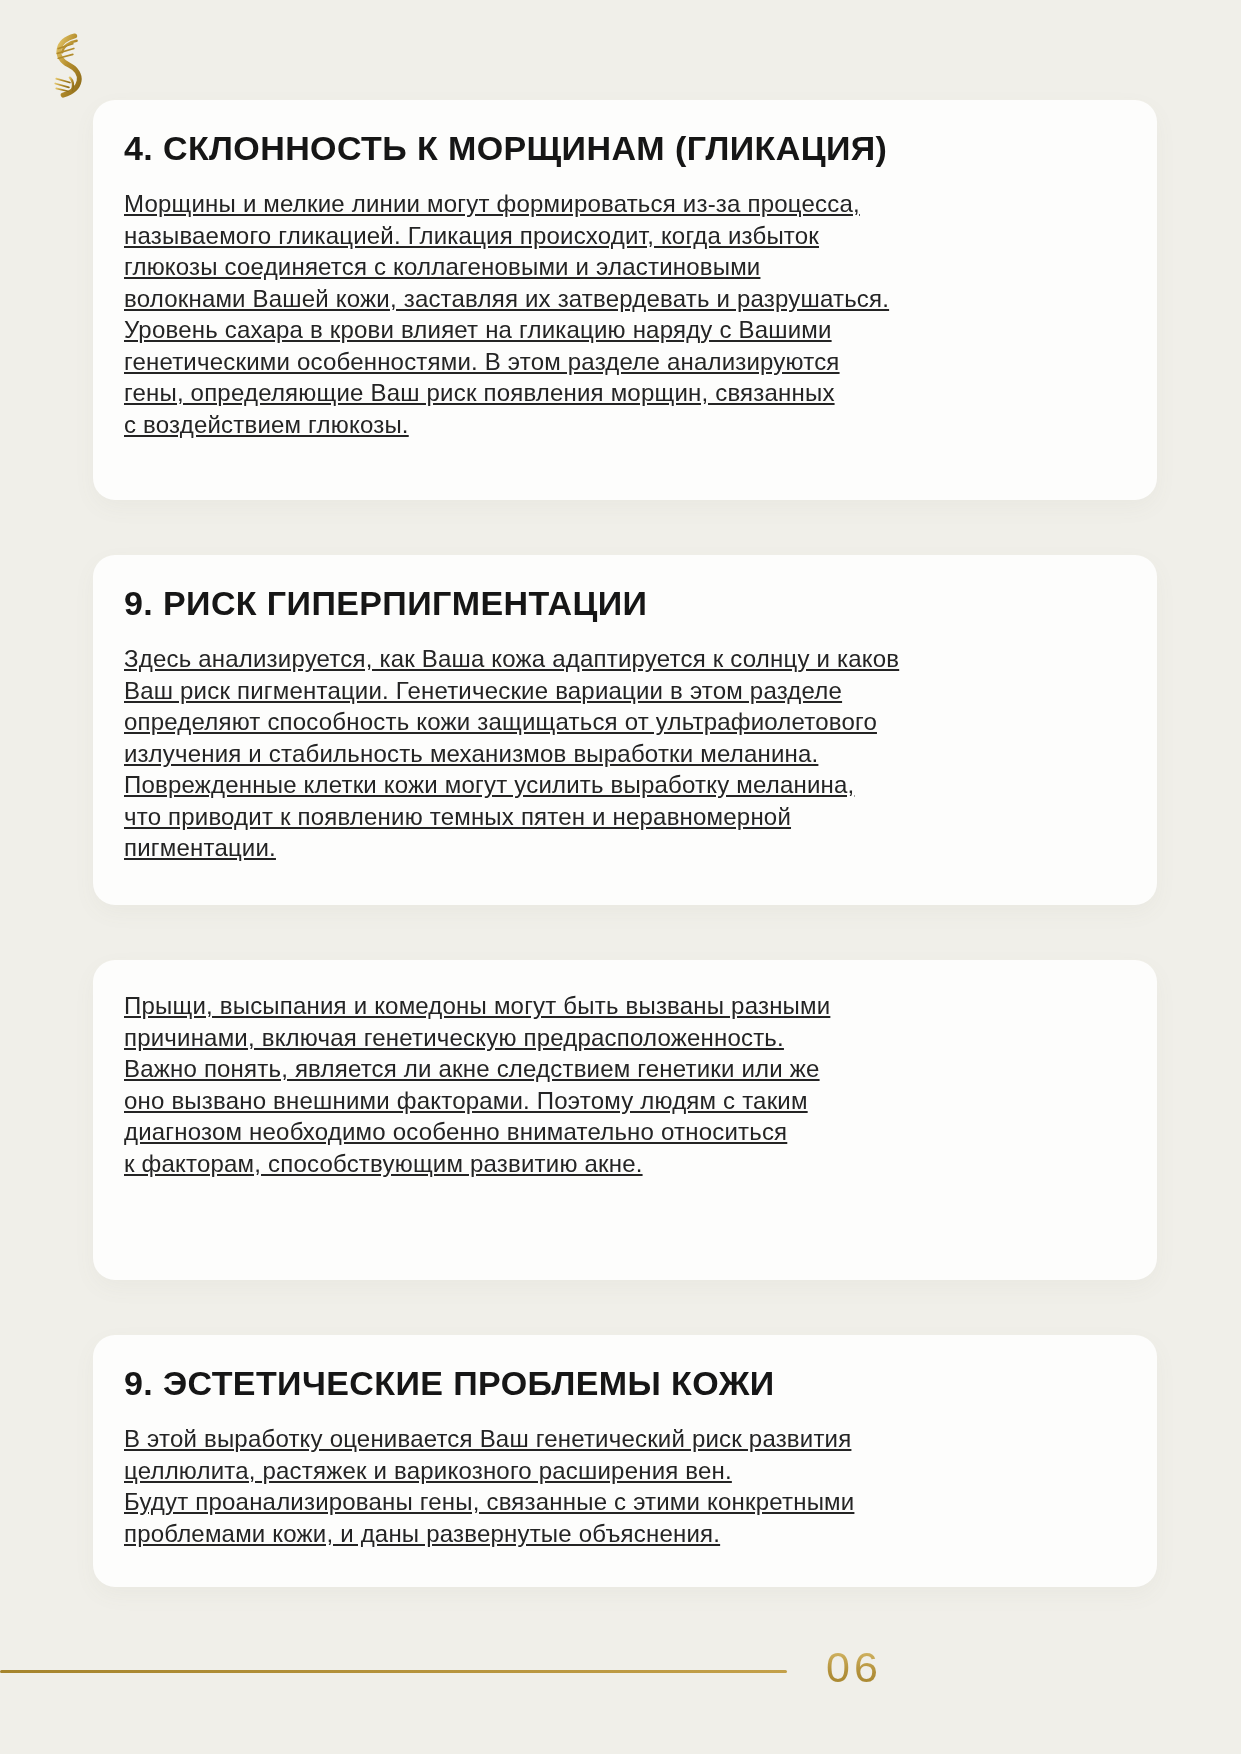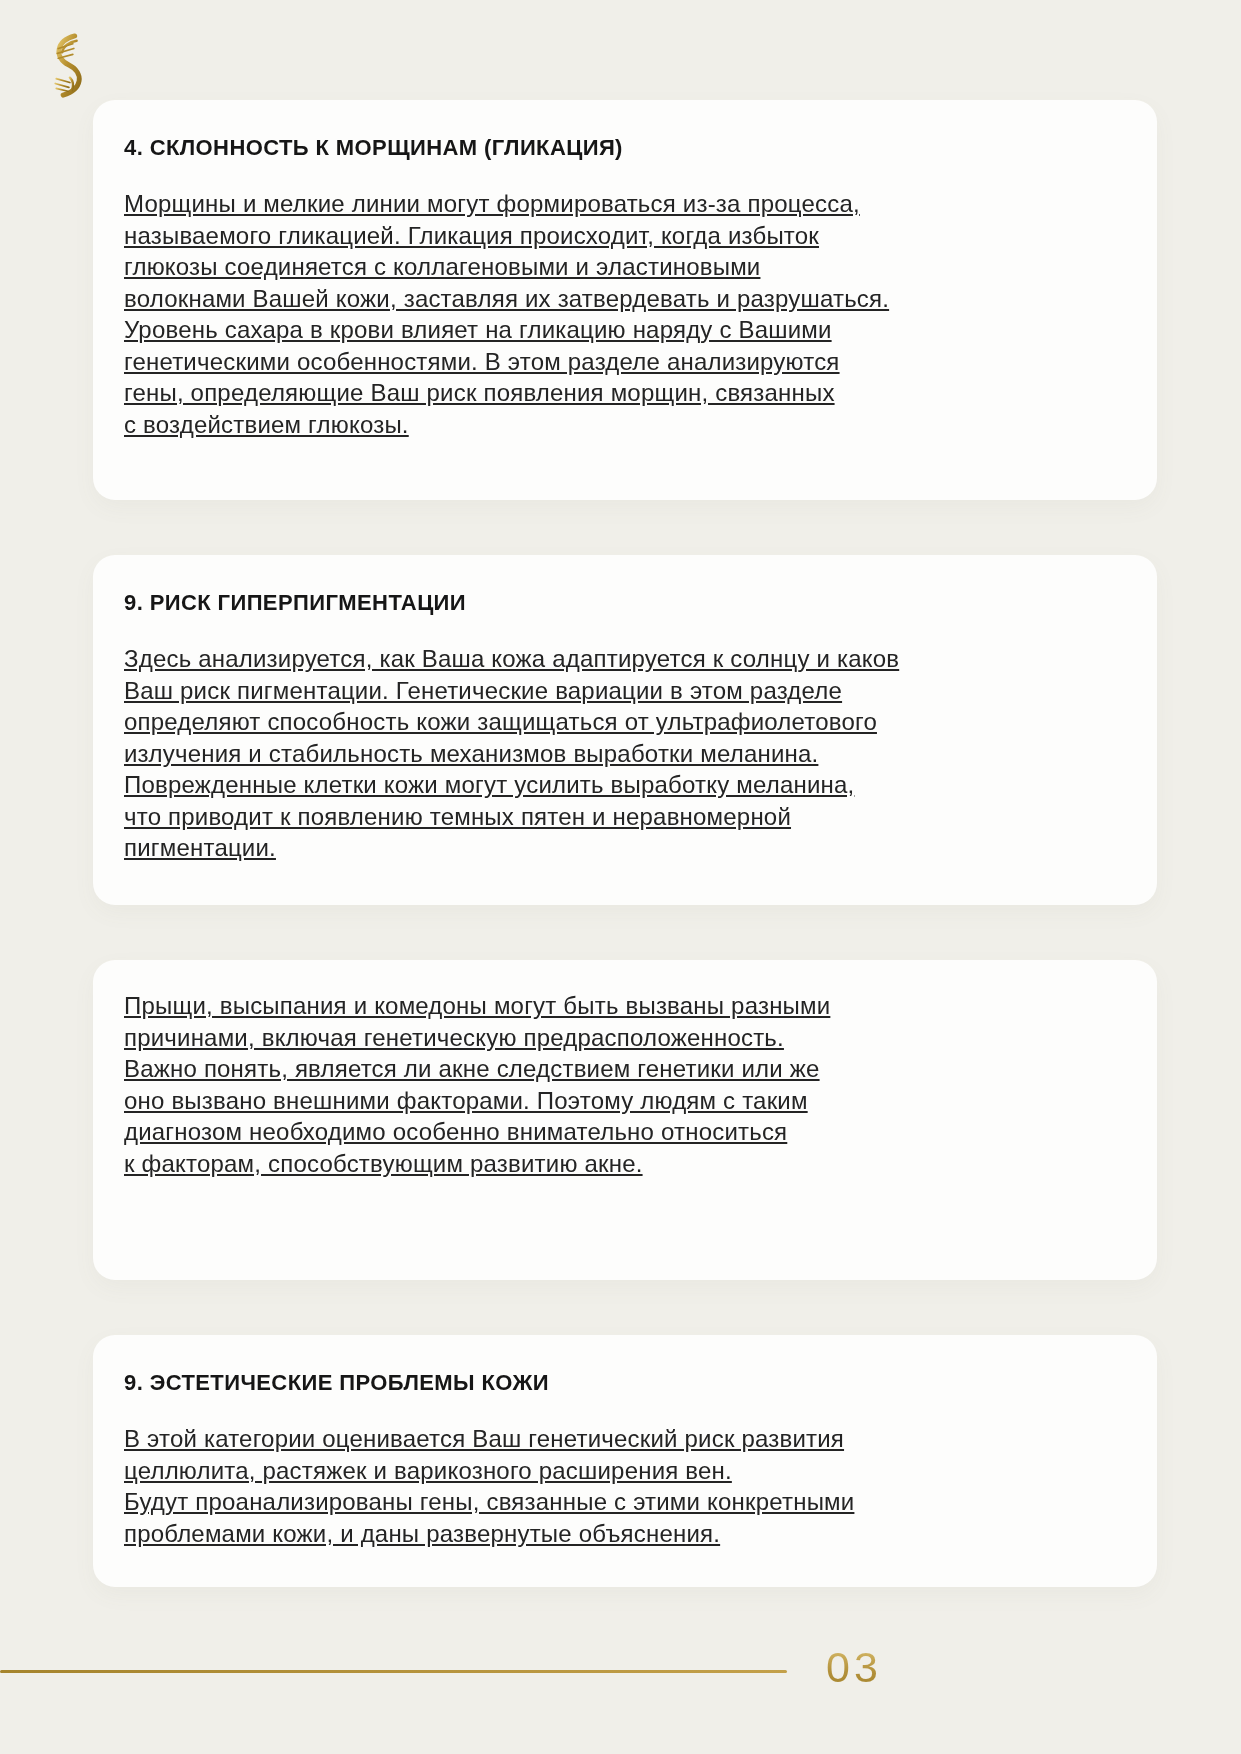--- a/index.html
+++ b/index.html
@@ -25,21 +25,21 @@
     width: 1064px;
     background: #FDFDFC;
     border-radius: 22px;
     box-shadow: 0 8px 22px rgba(110,110,95,0.05);
     padding: 30px 36px 0 31px;
     box-sizing: border-box;
     overflow: hidden;
   }
   .card h2 {
     margin: 0 0 22px 0;
-    font-size: 22px;
+    font-size: 34px;
     line-height: 36px;
     font-weight: 700;
     letter-spacing: 0.4px;
     color: #161616;
   }
   .card p {
     margin: 0;
     font-size: 24px;
     line-height: 31.5px;
     letter-spacing: 0.2px;
@@ -128,22 +128,22 @@
     <p>Прыщи, высыпания и комедоны могут быть вызваны разными
 причинами, включая генетическую предрасположенность.
 Важно понять, является ли акне следствием генетики или же
 оно вызвано внешними факторами. Поэтому людям с таким
 диагнозом необходимо особенно внимательно относиться
 к факторам, способствующим развитию акне.</p>
   </section>
 
   <section class="card card-4">
     <h2>9. ЭСТЕТИЧЕСКИЕ ПРОБЛЕМЫ КОЖИ</h2>
-    <p>В этой категории оценивается Ваш генетический риск развития
+    <p>В этой выработку оценивается Ваш генетический риск развития
 целлюлита, растяжек и варикозного расширения вен.
 Будут проанализированы гены, связанные с этими конкретными
 проблемами кожи, и даны развернутые объяснения.</p>
   </section>
 
   <div class="footer-line"></div>
-  <div class="page-number">03</div>
+  <div class="page-number">06</div>
 
 </div>
 
 </body></html>

